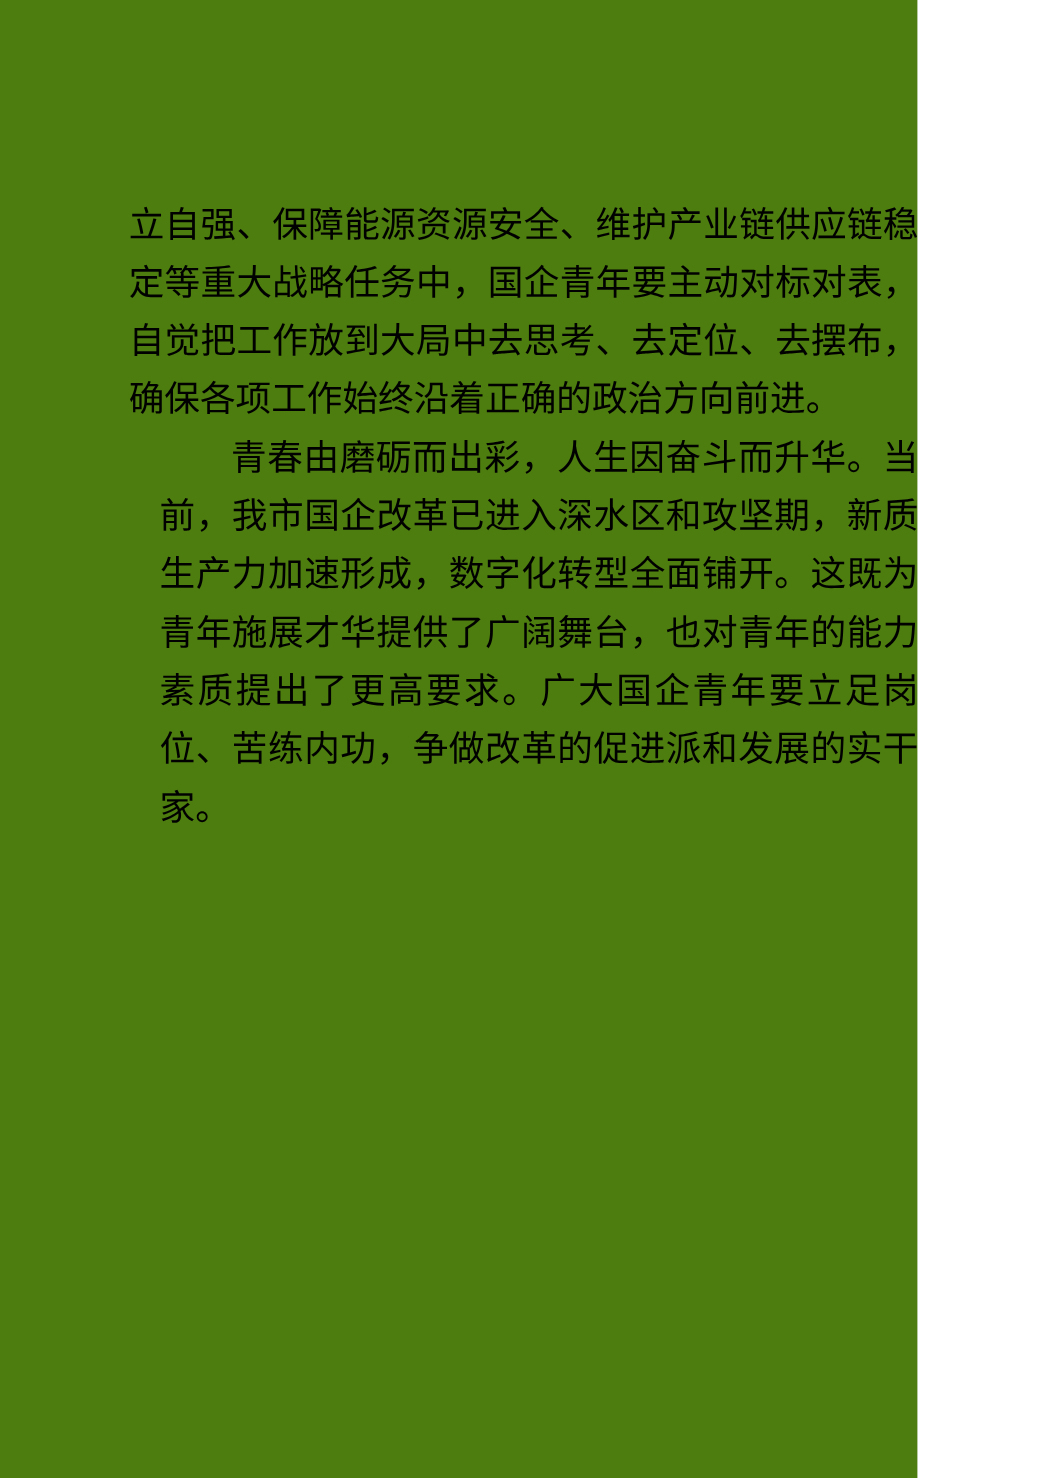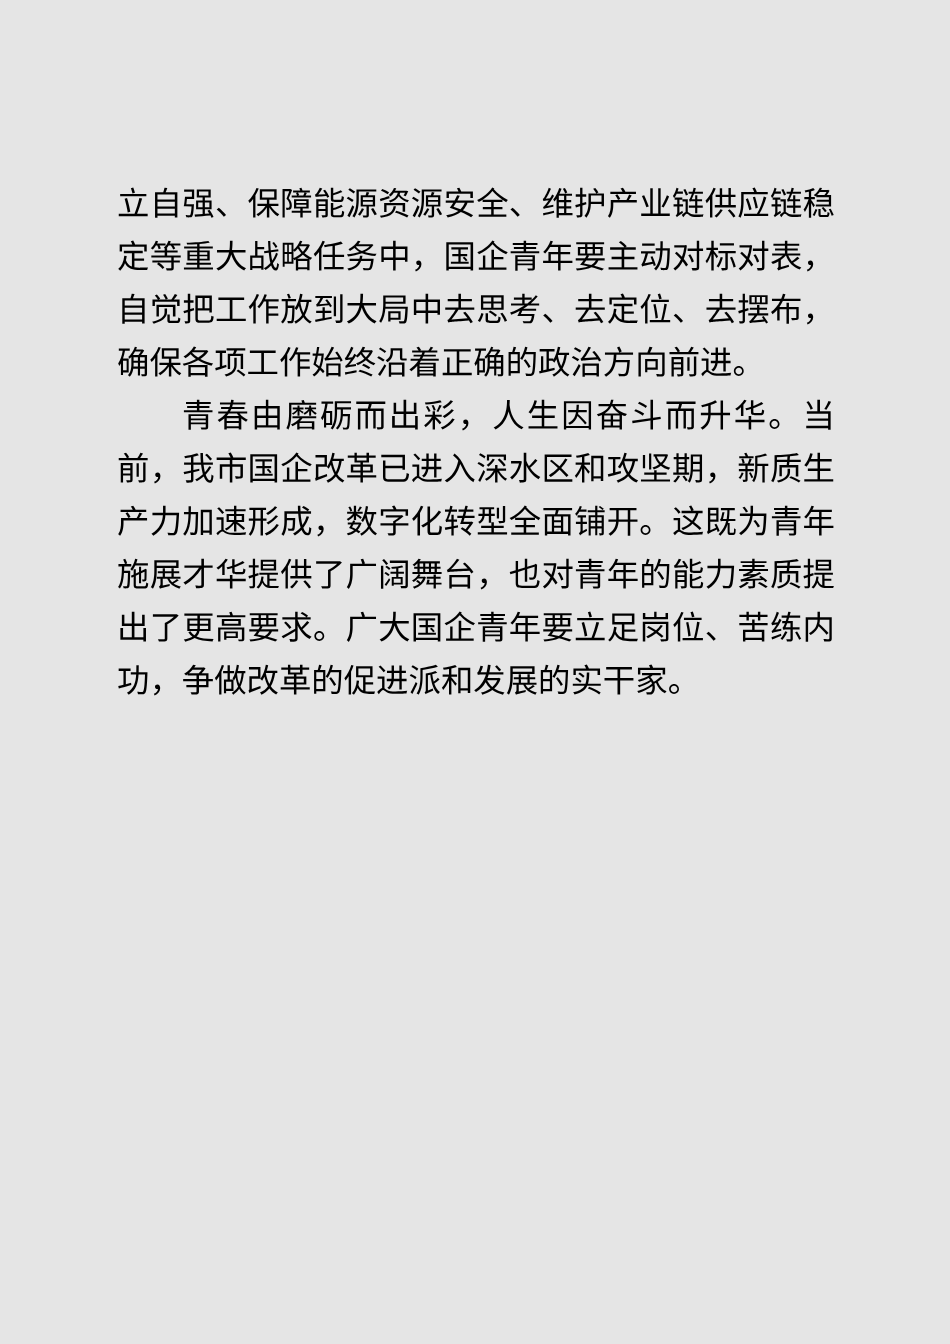--- a/index.html
+++ b/index.html
@@ -8,23 +8,23 @@
     padding: 0;
     background: #ffffff;
   }
 
   body {
     font-family: "Liberation Sans", "DejaVu Sans", sans-serif;
   }
 
   .page {
     position: relative;
-    width: 950px;
+    width: 834px;
     height: 1344px;
-    background: #e5e5e5;
+    background: #4d7c0f;
     overflow: hidden;
     box-sizing: border-box;
   }
 
   .doc-body {
     position: absolute;
     left: 117px;
     top: 178px;
     width: 718px;
   }
@@ -39,20 +39,21 @@
     text-justify: inter-character;
     text-align-last: left;
     letter-spacing: 0;
     font-weight: 400;
     word-break: break-all;
     white-space: normal;
   }
 
   .para.indent {
     text-indent: 65px;
+    margin-left: 28px;
   }
 
   .para.heading {
     text-indent: 65px;
     font-weight: 400;
   }
 </style>
 </head>
 <body>
 

